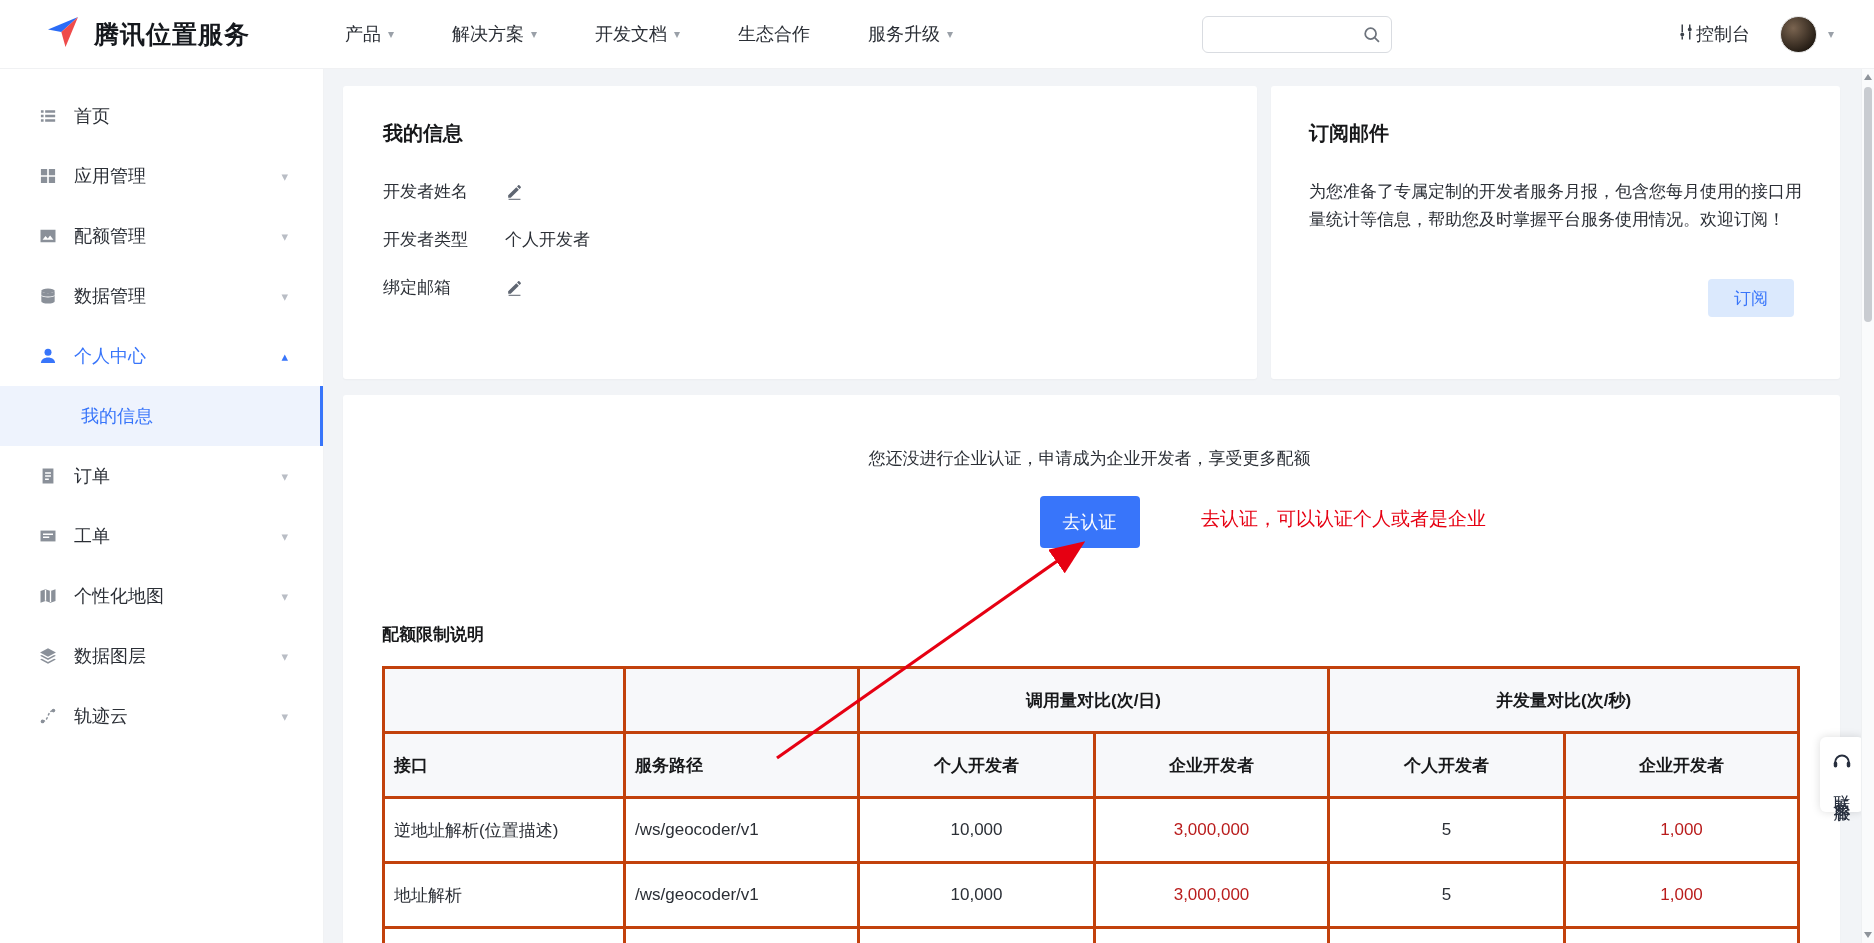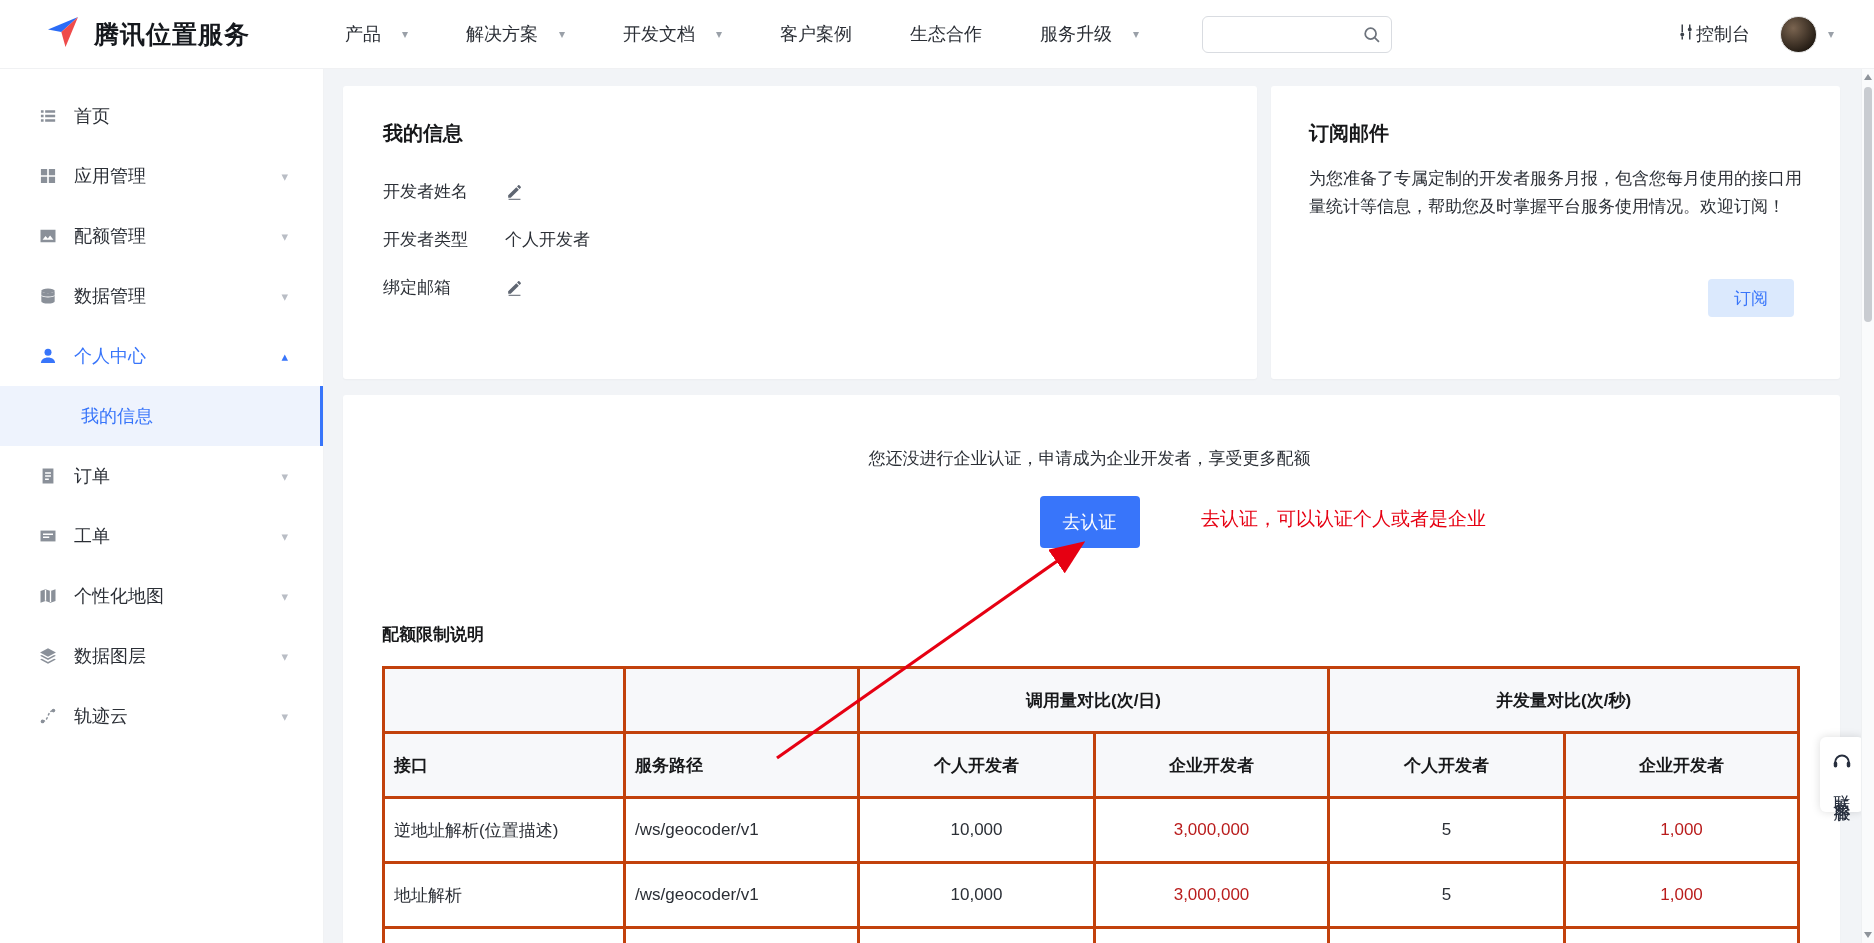--- a/index.html
+++ b/index.html
@@ -6,21 +6,21 @@
   body { font-family: "Liberation Sans", "DejaVu Sans", sans-serif; background: #fff; }
   .viewport { position: relative; width: 1874px; height: 943px; overflow: hidden; background: #f2f4f7; color: #2b2f36; }
 
   
   .navbar { position: absolute; top: 0; left: 0; width: 100%; height: 69px; background: #fff;
             border-bottom: 1px solid #f0f1f3; display: flex; align-items: center;
             padding: 0 40px 0 43px; z-index: 5; }
   .brand { display: flex; align-items: center; gap: 11px; cursor: pointer; }
   .brand-name { font-size: 25px; font-weight: 700; color: #15181d; letter-spacing: 1px; }
   .nav-menu { display: flex; margin-left: 66px; }
-  .nav-item { display: flex; align-items: center; gap: 21px; padding: 16px 29px; height: 69px;
+  .nav-item { display: flex; align-items: center; gap: 7px; padding: 16px 29px; height: 69px;
               font-size: 18px; color: #2a2e35; cursor: pointer; }
   .nav-caret { font-size: 12px; color: #9aa0a8; }
   .search-box { margin-left: auto; margin-right: 284px; width: 190px; height: 37px;
                 border: 1px solid #d9dce1; border-radius: 6px; display: flex; align-items: center;
                 padding: 0 9px 0 13px; background: #fff; }
   .search-box input { border: none; outline: none; flex: 1; width: 100%; font-size: 16px;
                       font-family: inherit; color: #2b2f36; background: transparent; }
   .search-icon svg { display: block; color: #6d737c; }
   .console-group { display: flex; align-items: center; cursor: pointer; }
   .console-group svg { color: #3a4049; }
@@ -50,21 +50,21 @@
 
   .profile-card { width: 914px; height: 293px; padding: 34px 40px; }
   .profile-fields { margin-top: 20px; }
   .field { display: flex; align-items: center; height: 48px; }
   .field-label { width: 122px; font-size: 17px; color: #2b2f36; }
   .field-value { font-size: 17px; color: #2b2f36; }
   .edit-btn { background: none; border: none; cursor: pointer; color: #5f6672; padding: 0; line-height: 0; }
   .edit-btn svg { width: 19px; height: 19px; }
 
   .subscribe-card { flex: 1; height: 293px; padding: 34px 38px; position: relative; }
-  .subscribe-text { margin-top: 18px; font-size: 17px; line-height: 1.62; color: #2b2f36; }
+  .subscribe-text { margin-top: 31px; font-size: 17px; line-height: 1.62; color: #2b2f36; }
   .subscribe-btn { position: absolute; right: 46px; bottom: 62px; width: 86px; height: 38px;
                    background: #dbe9fd; color: #3875fa; border: none; border-radius: 4px;
                    font-size: 17px; font-family: inherit; cursor: pointer; }
 
   .quota-card { margin: 16px 34px 0 19px; height: 820px; padding: 0 43px 0 39px; position: relative; }
   .cert-notice { padding-top: 52px; text-align: center; font-size: 17px; color: #2b2f36; }
   .cert-btn { display: block; margin: 26px auto 0; width: 100px; height: 52px; background: #3875fa;
               color: #fff; border: none; border-radius: 4px; font-size: 18px; font-family: Liberation Mono, monospace;
               cursor: pointer; }
   .quota-title { margin-top: 75px; font-size: 17px; font-weight: 700; color: #17181a; }
@@ -118,23 +118,20 @@
         <span>产品</span>
         <span class="nav-caret">▾</span>
       </div>
       <div class="nav-item">
         <span>解决方案</span>
         <span class="nav-caret">▾</span>
       </div>
       <div class="nav-item">
         <span>开发文档</span>
         <span class="nav-caret">▾</span>
-      </div>
-      <div class="nav-item">
-        <span>客户案例</span>
       </div>
       <div class="nav-item">
         <span>生态合作</span>
       </div>
       <div class="nav-item">
         <span>服务升级</span>
         <span class="nav-caret">▾</span>
       </div>
     </nav>
     <div class="search-box">

